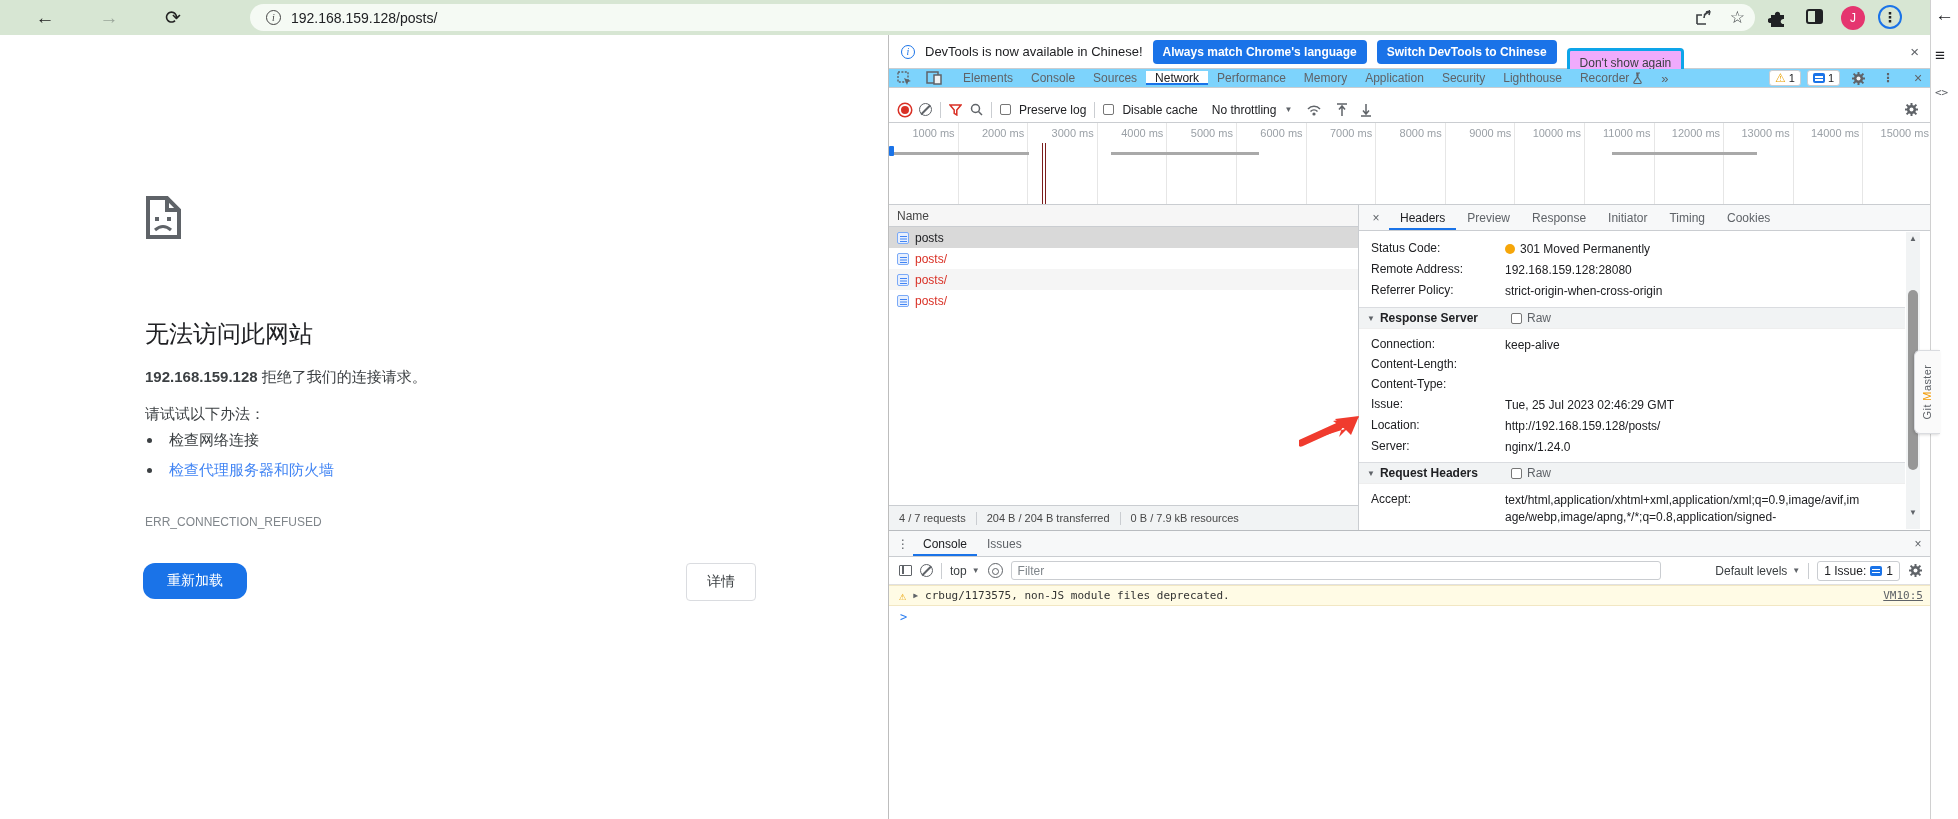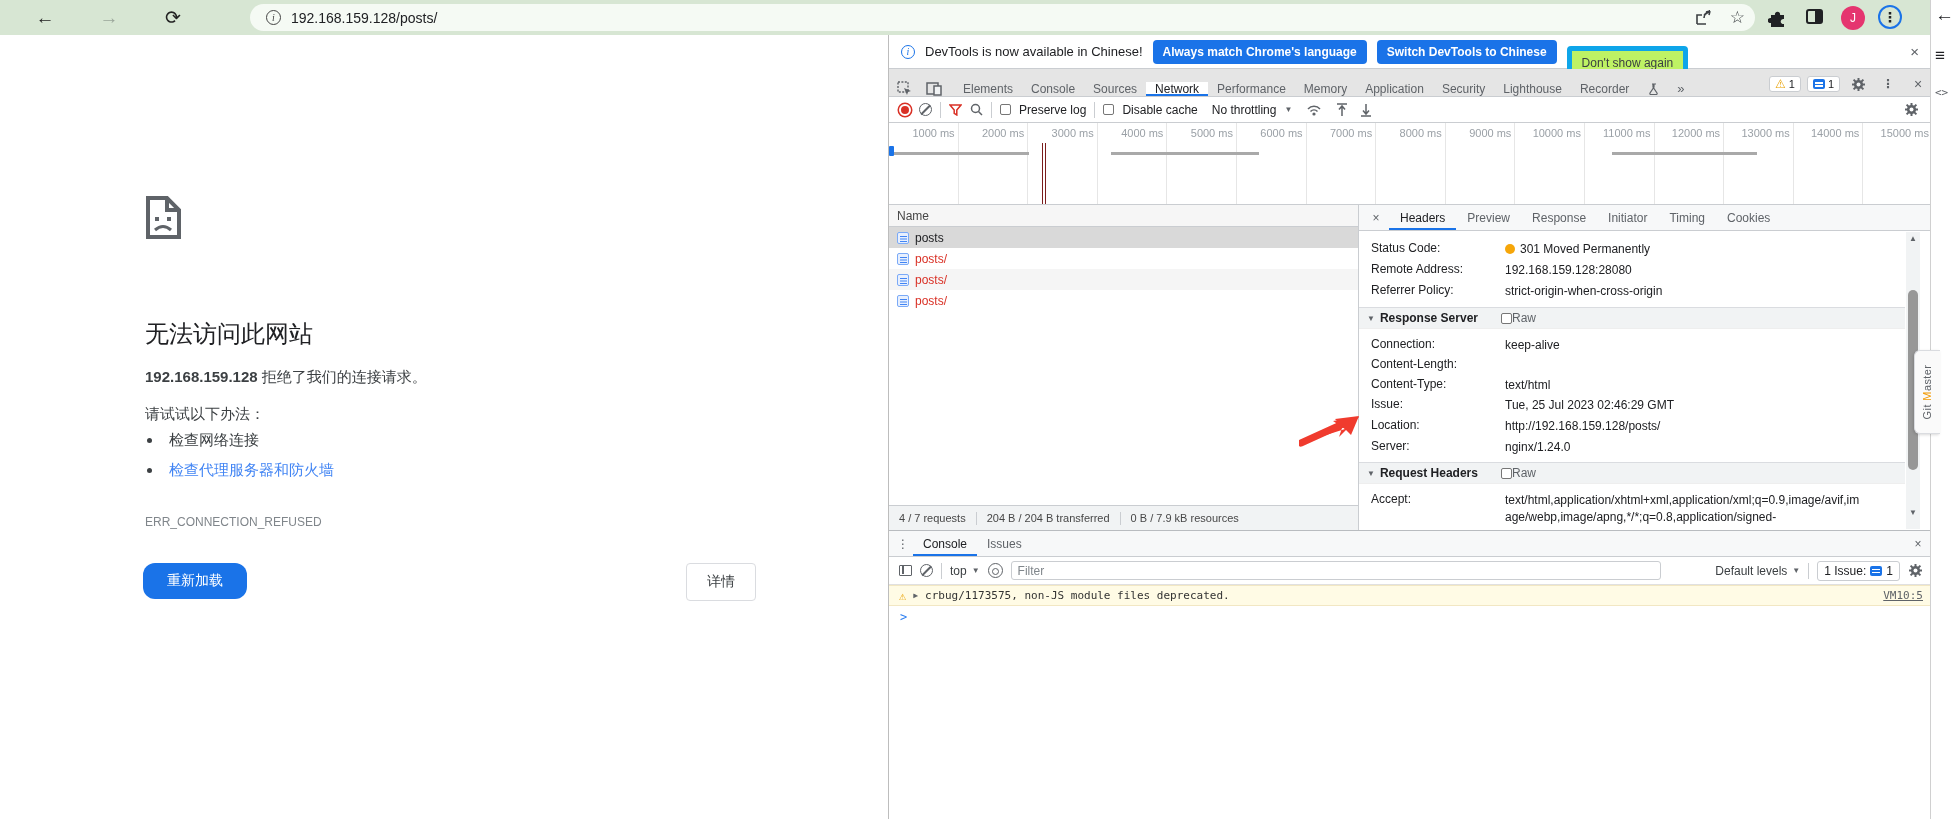--- a/index.html
+++ b/index.html
@@ -36,24 +36,24 @@
   #details-btn { left:686px; top:528px; background:#fff; color:#3c4043; font-size:14px; border:1px solid #dadce0; border-radius:4px; padding:9px 20px; cursor:pointer; }
 
   
   #devtools { left:888px; top:35px; width:1044px; height:784px; background:#fff; border-left:1px solid #bdbdbd; font-size:12px; color:#202124; }
   .hairline-b { border-bottom:1px solid #cacdd1; }
 
   #dt-notif { left:0; top:0; width:1044px; height:34px; background:#fff; display:flex; align-items:center; padding-left:12px; gap:10px; }
   #dt-notif-info { width:14px; height:14px; border:1.5px solid #1a73e8; border-radius:50%; color:#1a73e8; font-size:10px; font-style:italic; display:flex; align-items:center; justify-content:center; font-family:"Liberation Serif",serif; }
   #dt-notif-text { font-size:13px; color:#202124; }
   .notif-btn { background:#1a73e8; color:#fff; border:none; border-radius:4px; font-size:12px; font-weight:bold; padding:5px 10px; cursor:pointer; }
-  .notif-btn.ghost { background:#bef264; color:#3c4043; border:5px solid #0ea5e9; font-weight:normal;margin-top:23px; }
+  .notif-btn.ghost { background:#f0abfc; color:#3c4043; border:3px solid #0ea5e9; font-weight:normal;margin-top:23px; }
   #dt-notif-close { margin-left:auto; margin-right:14px; color:#5f6368; font-size:15px; cursor:pointer; }
 
-  #dt-tabbar { left:0; top:34px; width:1044px; height:28px; background:#e5e5e5; display:flex; align-items:flex-end; }
+  #dt-tabbar { left:0; top:34px; width:1044px; height:19px; background:#7dd3fc; display:flex; align-items:center; }
   .tb-ic { width:30px; display:flex; align-items:center; justify-content:center; cursor:pointer; }
   .tb-sep { width:1px; background:#cacdd1; margin:5px 2px; }
   .dt-tab { padding:0 9px; display:flex; align-items:center; color:#5f6368; cursor:pointer; white-space:nowrap; }
   .dt-tab.active { color:#202124; box-shadow:inset 0 -2px 0 #1a73e8; background:#fff; }
   .badge-box { display:flex; align-items:center; gap:3px; border:1px solid #cacdd1; border-radius:3px; background:#fff; padding:1px 5px; margin:4px 3px; cursor:pointer; font-size:11px; color:#202124; align-self:center; }
   .warn-tri { color:#e8a000; font-size:12px; line-height:1; }
   .right-ics { margin-left:auto; display:flex; align-items:center; }
 
   #net-toolbar { left:0; top:62px; width:1044px; height:26px; background:#fff; display:flex; align-items:center; padding-left:10px; gap:8px; }
   .rec-dot { width:12px; height:12px; border-radius:50%; background:#d93025; border:2px solid #fff; box-shadow:0 0 0 1.5px #d93025; cursor:pointer; }
@@ -90,21 +90,21 @@
   #det-tabs { height:26px; background:#f7f8f9; border-bottom:1px solid #cacdd1; display:flex; align-items:stretch; padding-left:4px; }
   #det-close { width:26px; display:flex; align-items:center; justify-content:center; color:#5f6368; cursor:pointer; }
   .det-tab { padding:0 11px; display:flex; align-items:center; color:#5f6368; cursor:pointer; }
   .det-tab.active { color:#202124; box-shadow:inset 0 -2px 0 #1a73e8; }
   .kv { position:absolute; left:0; width:540px; display:flex; }
   .kv .k { width:146px; padding-left:12px; color:#202124; }
   .kv .v { width:378px; color:#202124; word-break:break-all; line-height:17px; }
   .sec-row { position:absolute; left:0; width:546px; height:22px; background:#f1f3f4; border-top:1px solid #dadce0; border-bottom:1px solid #eee; display:flex; align-items:center; }
   .sec-row .cap { padding-left:8px; font-weight:bold; color:#202124; display:flex; gap:5px; align-items:center; }
   .sec-row .exp { font-size:8px; color:#5f6368; }
-  .raw-wrap { position:absolute; left:142px; display:flex; align-items:center; color:#5f6368; }
+  .raw-wrap { position:absolute; left:152px; display:flex; gap:5px; align-items:center; color:#5f6368; }
   .status-dot { width:10px; height:10px; border-radius:50%; background:#f6a609; display:inline-block; margin-right:5px; vertical-align:-1px; }
   #det-scroll { position:absolute; right:13px; top:27px; width:14px; height:297px; background:#f1f3f4; }
   #det-scroll .arr { position:absolute; left:0; width:14px; text-align:center; font-size:8px; color:#5f6368; }
   #det-thumb { position:absolute; left:2px; top:58px; width:10px; height:180px; background:#979797; border-radius:5px; }
 
   
   #anno-arrow { left:410px; top:378px; }
 
   
   #console-drawer { left:0; top:495px; width:1044px; height:289px; background:#fff; border-top:1px solid #b9bcc0; }
@@ -219,21 +219,21 @@
     <span class="tb-sep"></span>
     <span class="dt-tab">Elements</span>
     <span class="dt-tab">Console</span>
     <span class="dt-tab">Sources</span>
     <span class="dt-tab active">Network</span>
     <span class="dt-tab">Performance</span>
     <span class="dt-tab">Memory</span>
     <span class="dt-tab">Application</span>
     <span class="dt-tab">Security</span>
     <span class="dt-tab">Lighthouse</span>
-    <span class="dt-tab" style="gap:20px">
+    <span class="dt-tab" style="gap:4px">
         <span>Recorder</span>
       <svg width="10" height="12" viewBox="0 0 10 12">
           <path d="M3 1 h4 M4 1 v3 l4 6 a1 1 0 0 1 -1 1.5 h-5 a1 1 0 0 1 -1 -1.5 l4 -6 v-3" fill="none" stroke="#5f6368" stroke-width="1.2"></path>
         </svg>
     </span>
     <span class="dt-tab" style="font-size:13px">»</span>
     <span class="right-ics">
       <span class="badge-box">
           <span class="warn-tri">⚠</span>
           <span>1</span>
@@ -401,21 +401,20 @@
     </div>
     <div class="kv" style="top:132px">
       <span class="k">Connection:</span>
         <span class="v">keep-alive</span>
     </div>
     <div class="kv" style="top:152px">
       <span class="k">Content-Length:</span>
     </div>
     <div class="kv" style="top:172px">
       <span class="k">Content-Type:</span>
-        <span class="v">text/html</span>
     </div>
     <div class="kv" style="top:192px">
       <span class="k">Issue:</span>
         <span class="v">Tue, 25 Jul 2023 02:46:29 GMT</span>
     </div>
     <div class="kv" style="top:213px">
       <span class="k">Location:</span>
         <span class="v">http://192.168.159.128/posts/</span>
     </div>
     <div class="kv" style="top:234px">

